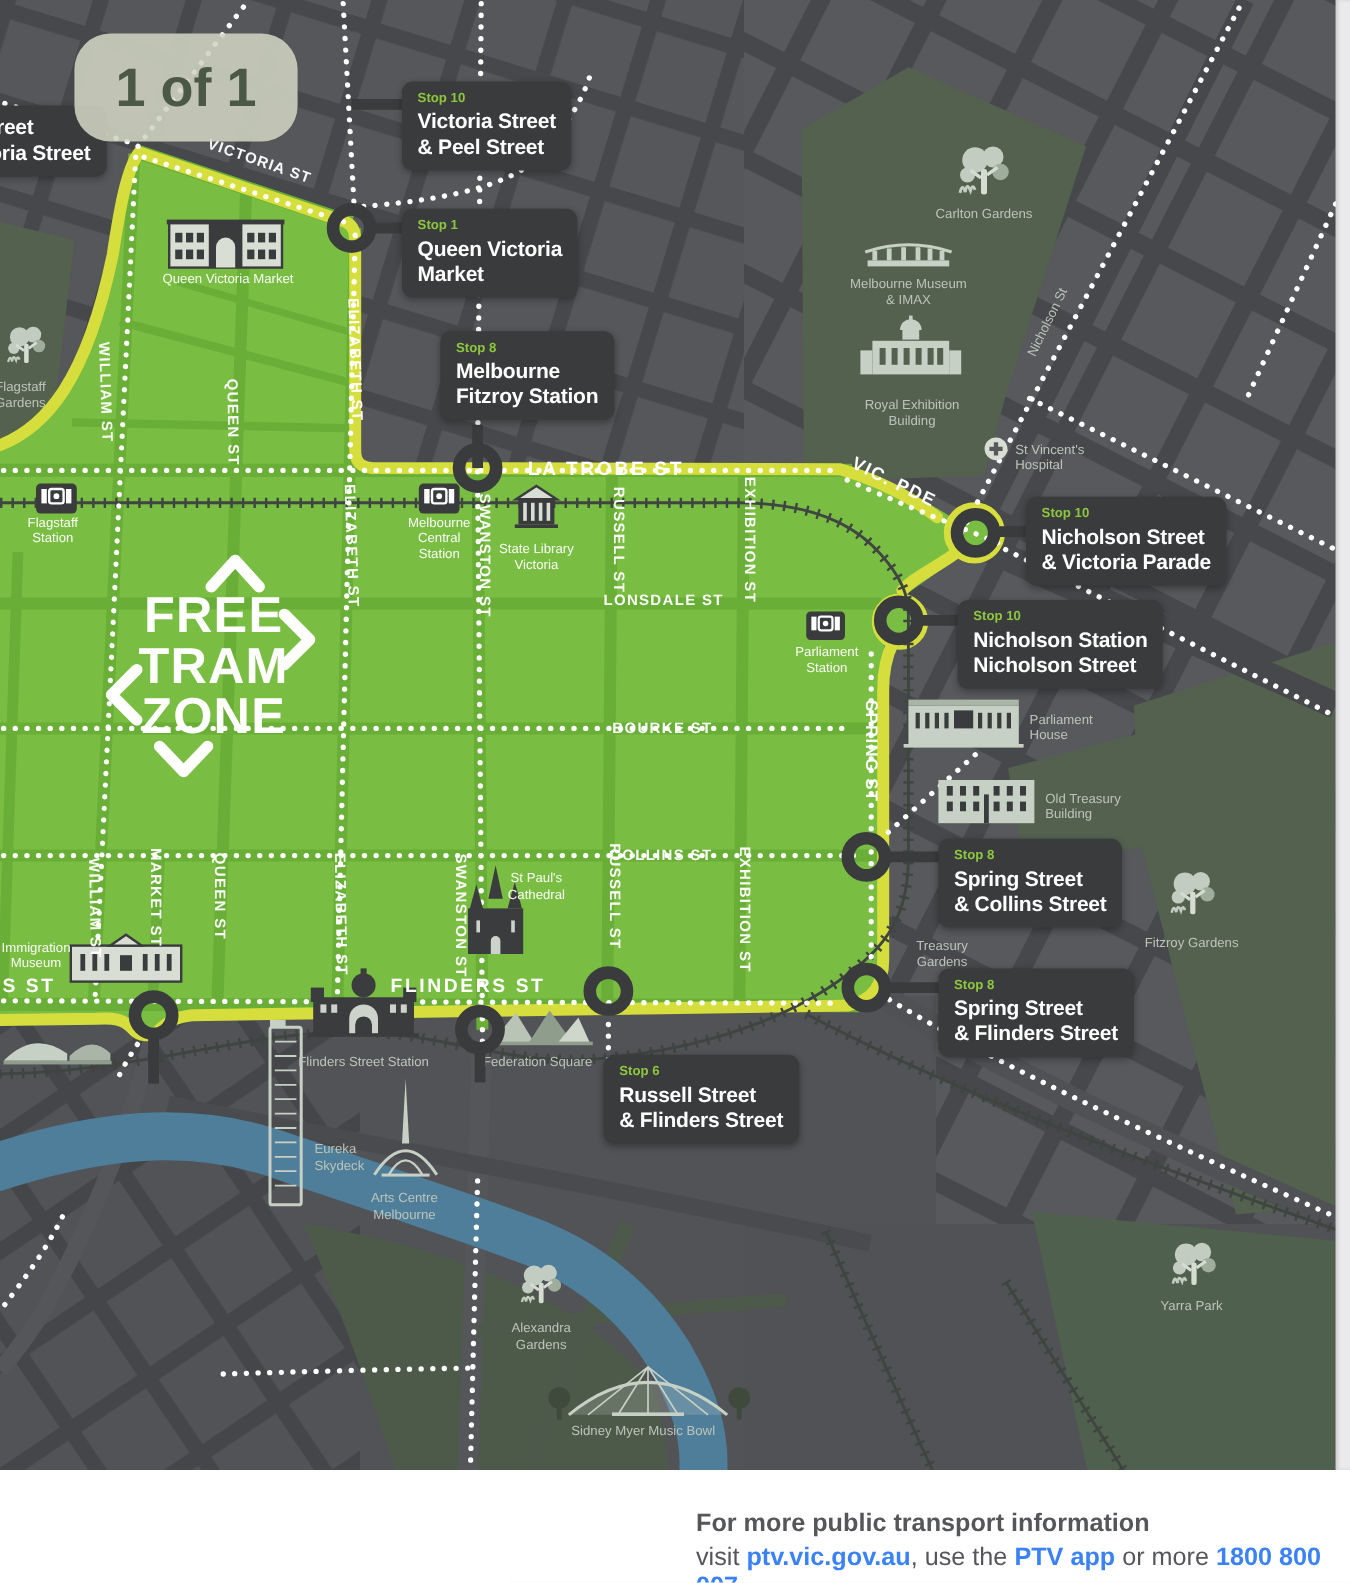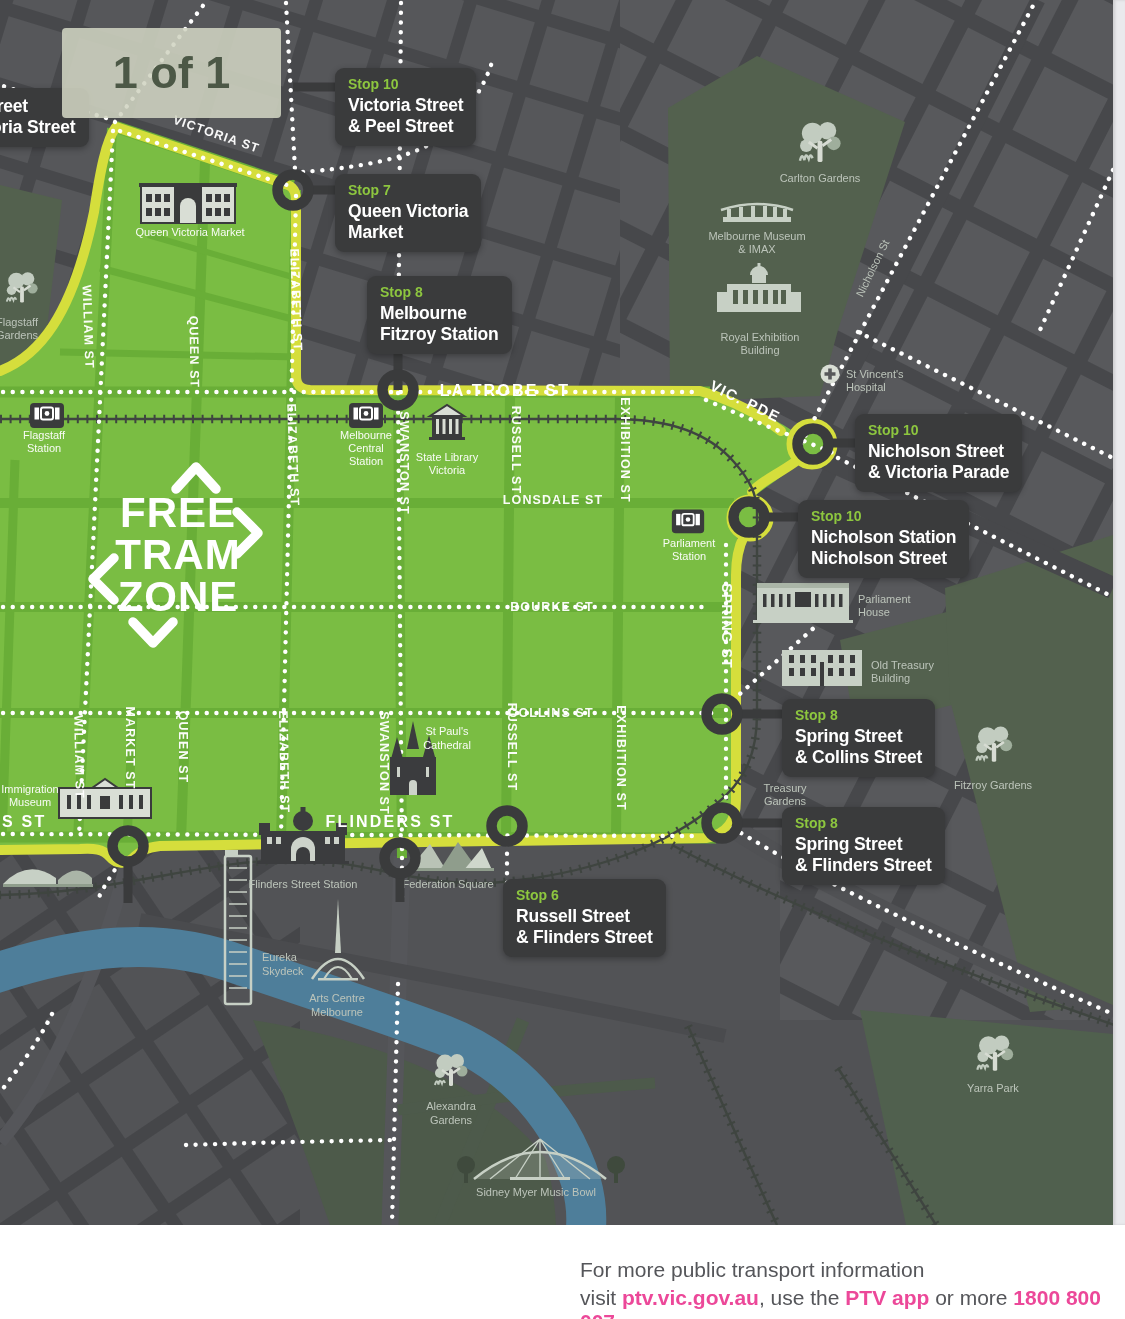--- a/index.html
+++ b/index.html
@@ -17,31 +17,31 @@
   .railA{stroke:#3f4540;stroke-width:2.4;fill:none;}
   .railB{stroke:#3f4540;stroke-width:8.5;stroke-dasharray:2 7.6;fill:none;}
   .ring{fill:none;stroke:#3a3b3c;stroke-width:10.5;}
   .stub{stroke:#3a3b3c;stroke-width:9;fill:none;}
   .lobe{fill:#7abd43;stroke:#d5de3c;stroke-width:9;}
   .zb{stroke:#d5de3c;stroke-width:10;fill:none;stroke-linejoin:round;stroke-linecap:round;}
   .ztext{font-weight:bold;font-size:42px;fill:#ffffff;text-anchor:middle;letter-spacing:1px;}
   .chev{stroke:#ffffff;stroke-width:9.5;fill:none;stroke-linecap:round;stroke-linejoin:round;}
   .stop{position:absolute;background:#3a3b3c;border-radius:9px;padding:8px 13px 10px;
         box-shadow:0 2px 6px rgba(0,0,0,0.3);white-space:nowrap;z-index:3;}
-  .badge{color:#8dc63f;font-size:14px;font-weight:bold;margin-bottom:3px;}
+  .badge{color:#8dc63f;font-size:11px;font-weight:bold;margin-bottom:3px;}
   .sline{color:#ffffff;font-size:17.5px;font-weight:bold;line-height:1.18;letter-spacing:-0.2px;}
-  .pill{position:absolute;left:62px;top:28px;width:219px;height:90px;background:rgba(208,212,194,0.88);
-        border-radius:4px;display:flex;align-items:center;justify-content:center;
+  .pill{position:absolute;left:62px;top:28px;width:186px;height:90px;background:rgba(208,212,194,0.88);
+        border-radius:30px;display:flex;align-items:center;justify-content:center;
         font-size:45px;font-weight:bold;color:#4c5846;z-index:5;}
   .rstrip{position:absolute;left:1113px;top:0;width:12px;height:1225px;background:#eaeaed;
           box-shadow:inset 2px 0 3px rgba(0,0,0,0.12);z-index:4;}
   .f1,.f2{position:absolute;left:580px;color:#55565a;font-size:21px;z-index:2;}
-  .f1{top:1258px;}
+  .f1{top:1258px;font-weight:bold;}
   .f2{top:1286px;}
-  .f2 .b{font-weight:bold;color:#ec4899;}
+  .f2 .b{font-weight:bold;color:#3b82f6;}
 </style>
 </head>
 <body>
 
 <div class="stage">
 
 <svg width="1125" height="1225" viewBox="0 0 1125 1225">
   <defs>
     <pattern id="gNW" width="74" height="74" patternUnits="userSpaceOnUse" patternTransform="rotate(17)">
       <rect width="74" height="74" fill="#56575a"></rect>
@@ -481,21 +481,21 @@
 <div class="stop" style="left:-12px;top:88px;padding:8px 14px 10px 3px;border-top-left-radius:0;border-bottom-left-radius:0">
   <div class="sline">treet</div>
   <div class="sline">oria Street</div>
 </div>
 <div class="stop" style="left:335px;top:68px">
   <div class="badge">Stop 10</div>
   <div class="sline">Victoria Street</div>
   <div class="sline">&amp; Peel Street</div>
 </div>
 <div class="stop" style="left:335px;top:174px">
-  <div class="badge">Stop 7</div>
+  <div class="badge">Stop 1</div>
   <div class="sline">Queen Victoria</div>
   <div class="sline">Market</div>
 </div>
 <div class="stop" style="left:367px;top:276px">
   <div class="badge">Stop 8</div>
   <div class="sline">Melbourne</div>
   <div class="sline">Fitzroy Station</div>
 </div>
 <div class="stop" style="left:855px;top:414px">
   <div class="badge">Stop 10</div>

